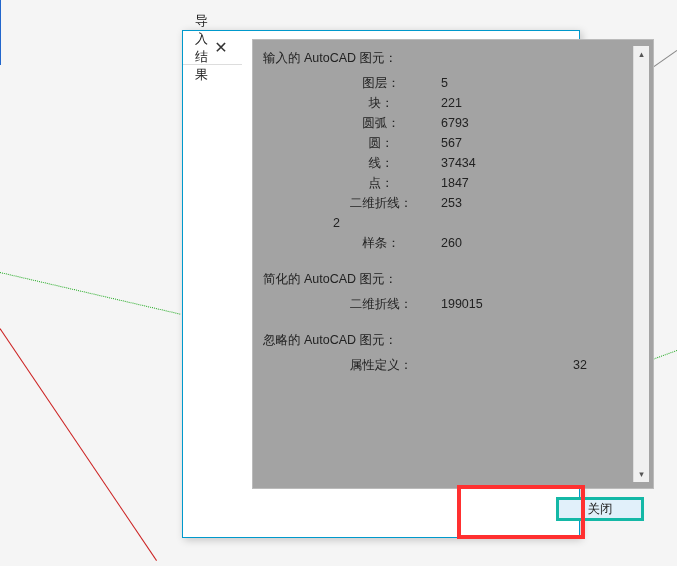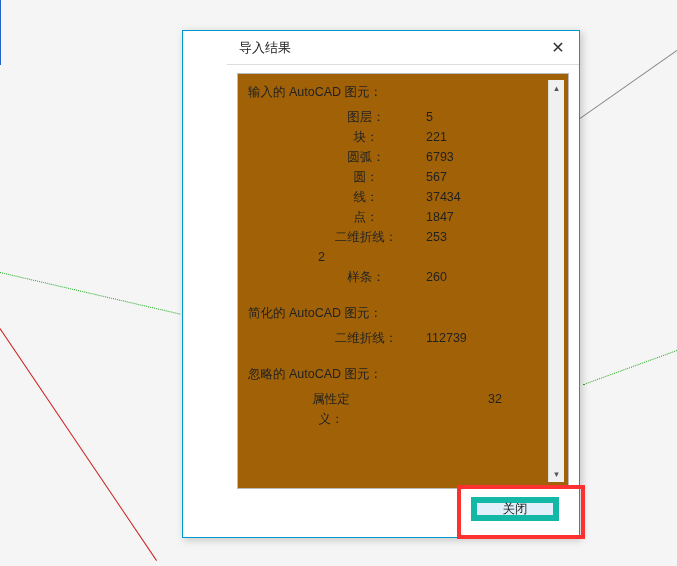--- a/index.html
+++ b/index.html
@@ -69,22 +69,21 @@
     .dialog {
       position: absolute;
       left: 182px;
       top: 30px;
       width: 398px;
       height: 508px;
       background: #ffffff;
       border: 1px solid #0099cc;
       box-shadow: 2px 2px 8px rgba(0,0,0,0.2);
       display: flex;
-      flex-direction: column;
-      padding-left: 44px;
+      flex-direction: row;
     }
     .titlebar {
       height: 34px;
       display: flex;
       align-items: center;
       padding: 0 8px 0 12px;
       background: #ffffff;
       border-bottom: 1px solid #ddd;
     }
     .titlebar-title {
@@ -106,21 +105,21 @@
 
     .content-wrap {
       flex: 1;
       padding: 8px 10px 6px 10px;
       display: flex;
       flex-direction: column;
     }
     .content-box {
       flex: 1;
       border: 1px solid #bbb;
-      background: #a16207;
+      background: #a3a3a3;
       padding: 6px 4px 6px 10px;
       font-size: 12.5px;
       color: #222;
       position: relative;
       overflow: hidden;
       display: flex;
     }
     .content-inner {
       flex: 1;
       overflow: hidden;
@@ -171,21 +170,21 @@
 
     .footer {
       padding: 8px 10px 10px 0;
       display: flex;
       justify-content: flex-end;
     }
     .close-btn {
       width: 88px;
       height: 24px;
       background: #e1f0fa;
-      border: 6px solid #14b8a6;
+      border: 3px solid #14b8a6;
       font-size: 12.5px;
       color: #222;
       cursor: pointer;
       display: flex;
       align-items: center;
       justify-content: center;
     }
     .highlight-box {
       position: absolute;
       border: 4px solid #ff3030;
@@ -251,21 +250,21 @@
           </div>
         <div class="data-row">
             <span class="data-label">样条：</span>
             <span class="data-value">260</span>
           </div>
 
         <div class="section-gap"></div>
         <div class="section-header">简化的 AutoCAD 图元：</div>
         <div class="data-row">
             <span class="data-label">二维折线：</span>
-            <span class="data-value">112739</span>
+            <span class="data-value">199015</span>
           </div>
 
         <div class="section-gap"></div>
         <div class="section-header">忽略的 AutoCAD 图元：</div>
         <div class="data-row far">
             <span class="data-label">属性定义：</span>
             <span class="data-value">32</span>
           </div>
 
       </div>

